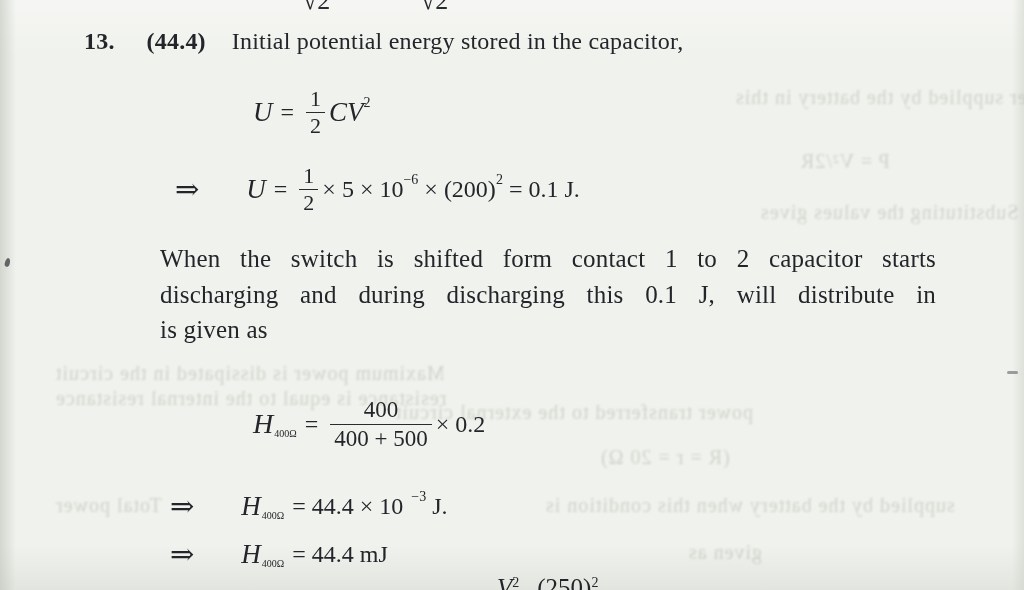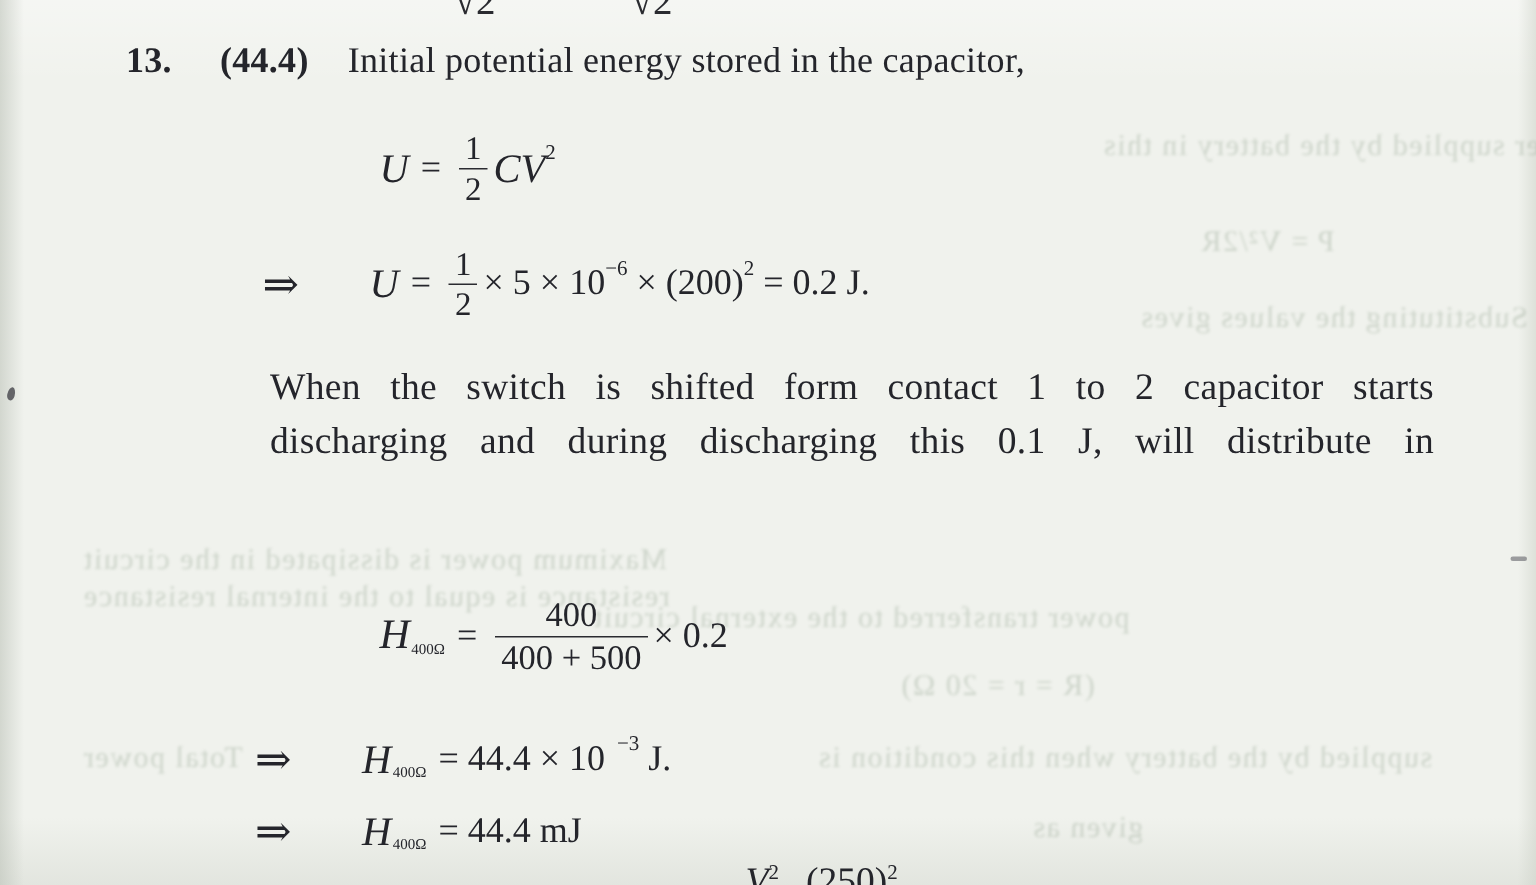--- a/index.html
+++ b/index.html
@@ -39,21 +39,21 @@
   .arrow{font-size:29px;letter-spacing:-1px;}
   .arrow-gap{display:inline-block;width:48px;}
   #eq-energy-def{left:253px;top:82px;height:60px;}
   #eq-energy-value{left:175px;top:158px;height:62px;}
   #eq-heat{left:253px;top:384px;height:80px;}
   #eq-heat .var{font-size:28px;}
   #eq-heat .frac{font-size:23px;line-height:28px;}
   #eq-heat-value{left:170px;top:488px;height:36px;}
   #eq-heat-mj{left:170px;top:536px;height:36px;}
   
-  #paragraph{position:absolute;left:180px;top:241px;width:776px;font-size:25px;}
+  #paragraph{position:absolute;left:160px;top:241px;width:776px;font-size:25px;}
   .pline{line-height:35.5px;text-align:justify;text-align-last:justify;letter-spacing:.2px;}
   .pline.last{text-align:left;text-align-last:left;}
   
   .bleed{position:absolute;color:#7d907a;opacity:.30;filter:blur(1.2px);
          transform:scaleX(-1);font-size:20px;white-space:nowrap;letter-spacing:1px;}
   #bleed-0{left:735px;top:86px;}
   #bleed-1{left:800px;top:150px;}
   #bleed-2{left:760px;top:201px;}
   #bleed-3{left:55px;top:362px;}
   #bleed-4{left:55px;top:387px;}
@@ -108,26 +108,27 @@
     <span class="var">U</span>
     <span class="equals">=</span>
     <span class="frac">
       <span class="num">1</span>
       <span class="den">2</span>
     </span>
     <span>× 5 × 10</span>
     <span class="sup">−6</span>
     <span> × (200)</span>
     <span class="sup">2</span>
-    <span> = 0.2 J.</span>
+    <span> = 0.1 J.</span>
   </div>
 
   <div id="paragraph">
     <div class="pline">When the switch is shifted form contact 1 to 2 capacitor starts</div>
     <div class="pline">discharging and during discharging this 0.1 J, will distribute in</div>
+    <div class="pline last">is given as</div>
   </div>
 
   <div class="eq" id="eq-heat">
     <span class="var">H</span>
     <span class="sub">400Ω</span>
     <span class="equals">=</span>
     <span class="frac">
       <span class="num">400</span>
       <span class="den">400 + 500</span>
     </span>

